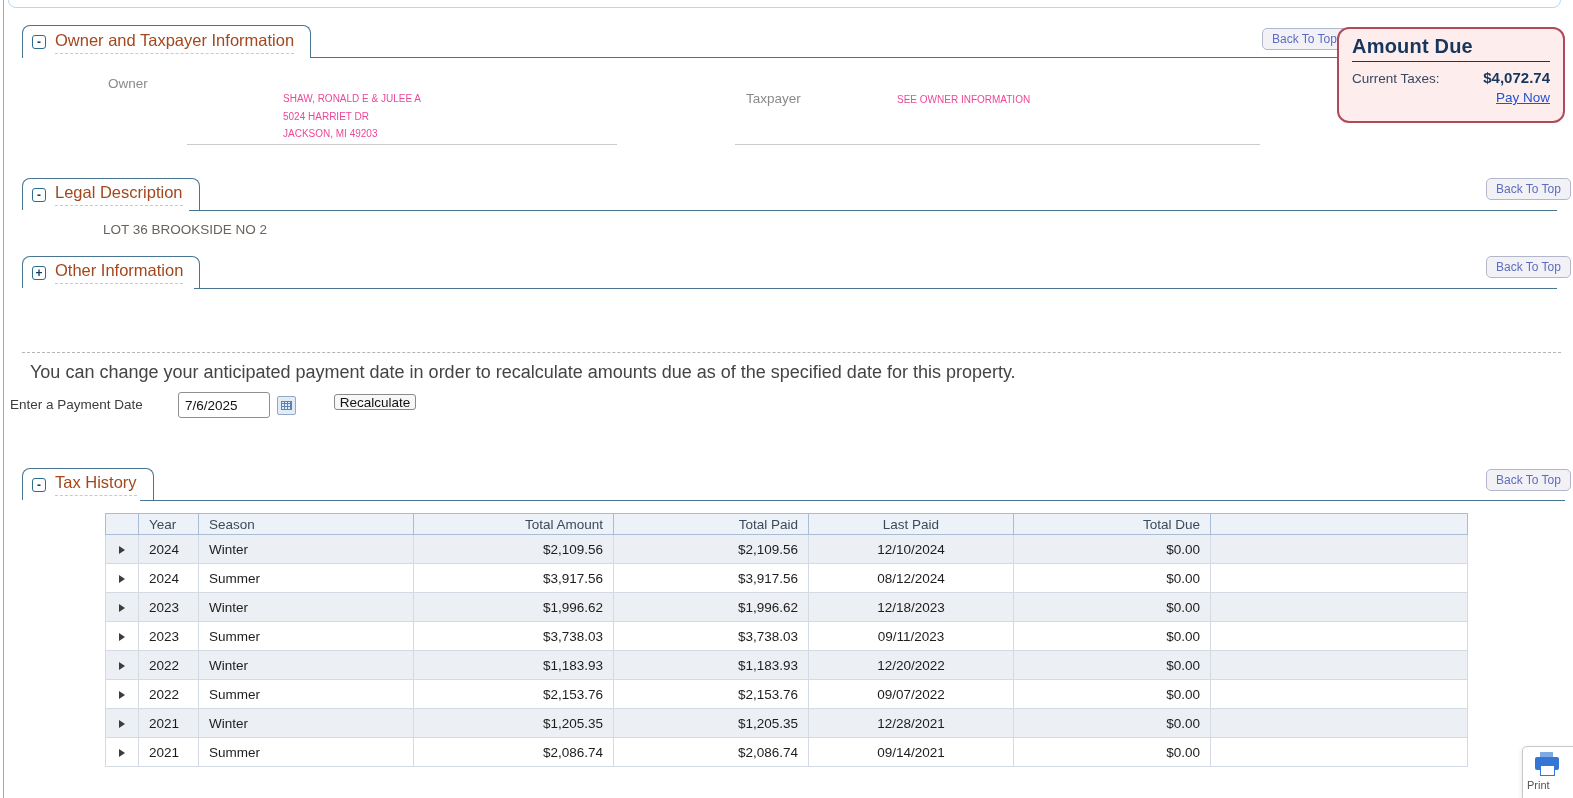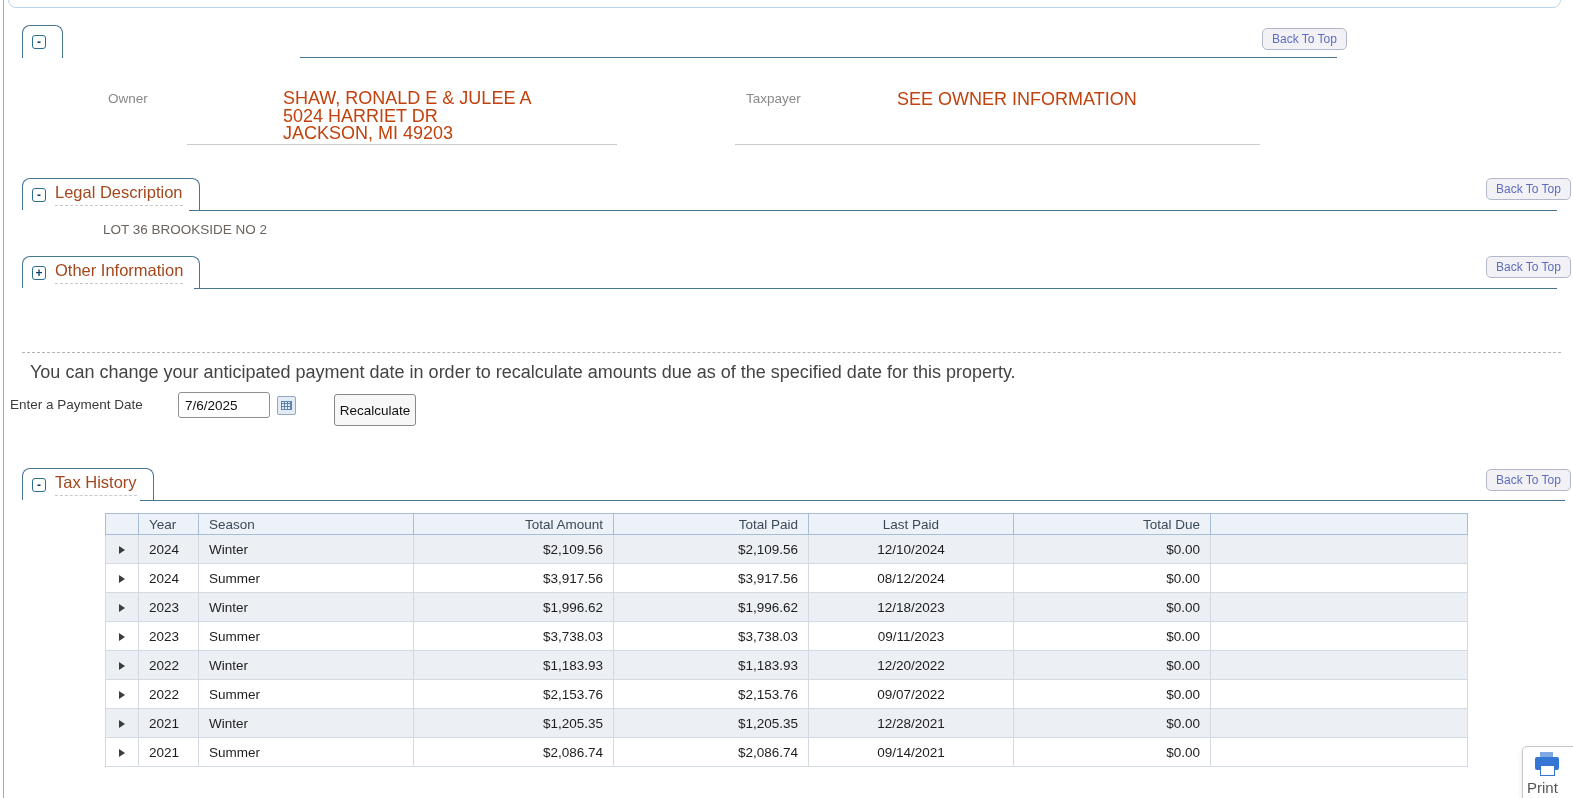--- a/index.html
+++ b/index.html
@@ -29,76 +29,85 @@
   .amount-due h2 { color:#17365d; font-size:20px; font-weight:bold; padding-bottom:3px;
     border-bottom:1px solid #17365d; letter-spacing:0.2px; }
   .ad-row { display:flex; justify-content:space-between; align-items:baseline; margin-top:7px; }
   .ad-label { color:#39485e; font-size:13.5px; }
   .ad-value { color:#17365d; font-size:15px; font-weight:bold; }
   .ad-paynow { display:block; text-align:right; margin-top:4px; }
   a.link { color:#2353cc; text-decoration:underline; font-size:13.5px; cursor:pointer; }
 
   
   .field-label { position:absolute; color:#8a8a8a; font-size:13.5px; }
-  .field-value { position:absolute; color:#c2410c; font-size:18px; line-height:17.5px; }
+  .field-value { position:absolute; color:#ec4899; font-size:10px; line-height:17.5px; }
   .field-underline { position:absolute; height:0; border-top:1px solid #cbcbcb; }
 
   .legal-value { position:absolute; color:#6b625c; font-size:13.5px; }
 
   
   .recalc-heading { position:absolute; left:30px; top:330px; color:#a3471d; font-size:16px; }
   .dotline { position:absolute; left:22px; top:352px; width:1539px; height:0; border-top:1px dashed #b3b3b3; }
   .recalc-desc { position:absolute; left:30px; top:362px; color:#444; font-size:18px; }
   .pay-date-label { position:absolute; left:10px; top:397px; color:#3c3c3c; font-size:13.5px; }
   .date-input { position:absolute; left:178px; top:392px; width:92px; height:26px; border:1px solid #8f8f8f;
     border-radius:3px; font-family:inherit; font-size:13.5px; padding:0 6px; color:#111; }
   .cal-btn { position:absolute; left:277px; top:396px; width:19px; height:19px; background:#e3ebf5;
     border:1px solid #92a8c6; border-radius:2px; cursor:pointer; }
   .cal-btn .grid { position:absolute; left:3px; top:4px; width:11px; height:9px; border:1px solid #5b83b4;
     background-image:linear-gradient(#5b83b4 1px, transparent 1px),linear-gradient(90deg,#5b83b4 1px, transparent 1px);
     background-size:3px 3px; background-position:-1px 1px; }
-  .recalc-btn { position:absolute; left:334px; top:394px; width:82px; height:32px; background:#f7f7f7;
+  .recalc-btn { position:absolute; left:334px; top:394px; width:82px; height:16px; background:#f7f7f7;
     border:1px solid #8a8a8a; border-radius:3px; font-family:inherit; font-size:13.5px; color:#111; cursor:pointer; }
 
   
   .tax-table { position:absolute; left:105px; top:513px; border-collapse:collapse; table-layout:fixed;
     font-size:13.5px; color:#1d1d1d; background:#fff; }
   .tax-table th { height:21px; background:#edf2f8; border:1px solid #a8bdd8; color:#3b4a5a;
     font-weight:normal; padding:0 10px; }
   .tax-table td { height:29px; border:1px solid #d3dae4; padding:0 10px; overflow:hidden; white-space:nowrap; }
   .tax-table tr.alt td { background:#eceff4; }
   .al { text-align:left; } .ar { text-align:right; } .ac { text-align:center; }
   .bold { font-weight:bold; }
   .expander { display:inline-block; width:0; height:0; border-left:6px solid #3c3c3c;
     border-top:4.5px solid transparent; border-bottom:4.5px solid transparent; cursor:pointer; }
 
   
   .print-widget { position:absolute; left:1522px; top:746px; width:80px; height:70px; background:#fff;
     border:1px solid #c8c8c8; border-radius:5px; box-shadow:-1px 1px 4px rgba(0,0,0,0.08); z-index:4; }
   .printer-icon { position:absolute; left:12px; top:10px; width:24px; height:13px; background:#3575d3; border-radius:2px; }
   .printer-icon:before { content:""; position:absolute; left:5px; top:-5px; width:13px; height:5px; background:#7ea9e2; }
   .printer-icon:after { content:""; position:absolute; left:5px; top:8px; width:13px; height:9px; background:#fff; border:1px solid #3575d3; }
-  .print-label { position:absolute; left:4px; top:32px; font-size:15px; color:#555; }
+  .print-label { position:absolute; left:4px; top:32px; font-size:11px; color:#555; }
 </style>
 </head>
 <body>
 
 <div id="screen">
 
   <div class="left-page-border"></div>
   <div class="top-cut-panel"></div>
 
   <div class="secline" style="left:300px; top:57px; width:1037px;"></div>
   <div class="tab" style="left:22px; top:25px;">
     <span class="toggle">-</span>
+    <span class="tab-title">Owner and Taxpayer Information</span>
   </div>
   <span class="btt" style="left:1262px; top:28px;">Back To Top</span>
 
-
-  <span class="field-label" style="left:108px; top:91px;">Owner</span>
+  <div class="amount-due">
+    <h2>Amount Due</h2>
+    <div class="ad-row">
+      <span class="ad-label">Current Taxes:</span>
+      <span class="ad-value">$4,072.74</span>
+    </div>
+    <a class="link ad-paynow">Pay Now</a>
+  </div>
+
+  <span class="field-label" style="left:108px; top:76px;">Owner</span>
   <div class="field-value" style="left:283px; top:90px;">
     <div>SHAW, RONALD E &amp; JULEE A</div>
     <div>5024 HARRIET DR</div>
     <div>JACKSON, MI 49203</div>
   </div>
   <span class="field-label" style="left:746px; top:91px;">Taxpayer</span>
   <span class="field-value" style="left:897px; top:91px;">SEE OWNER INFORMATION</span>
   <div class="field-underline" style="left:187px; top:144px; width:430px;"></div>
   <div class="field-underline" style="left:735px; top:144px; width:525px;"></div>
 

